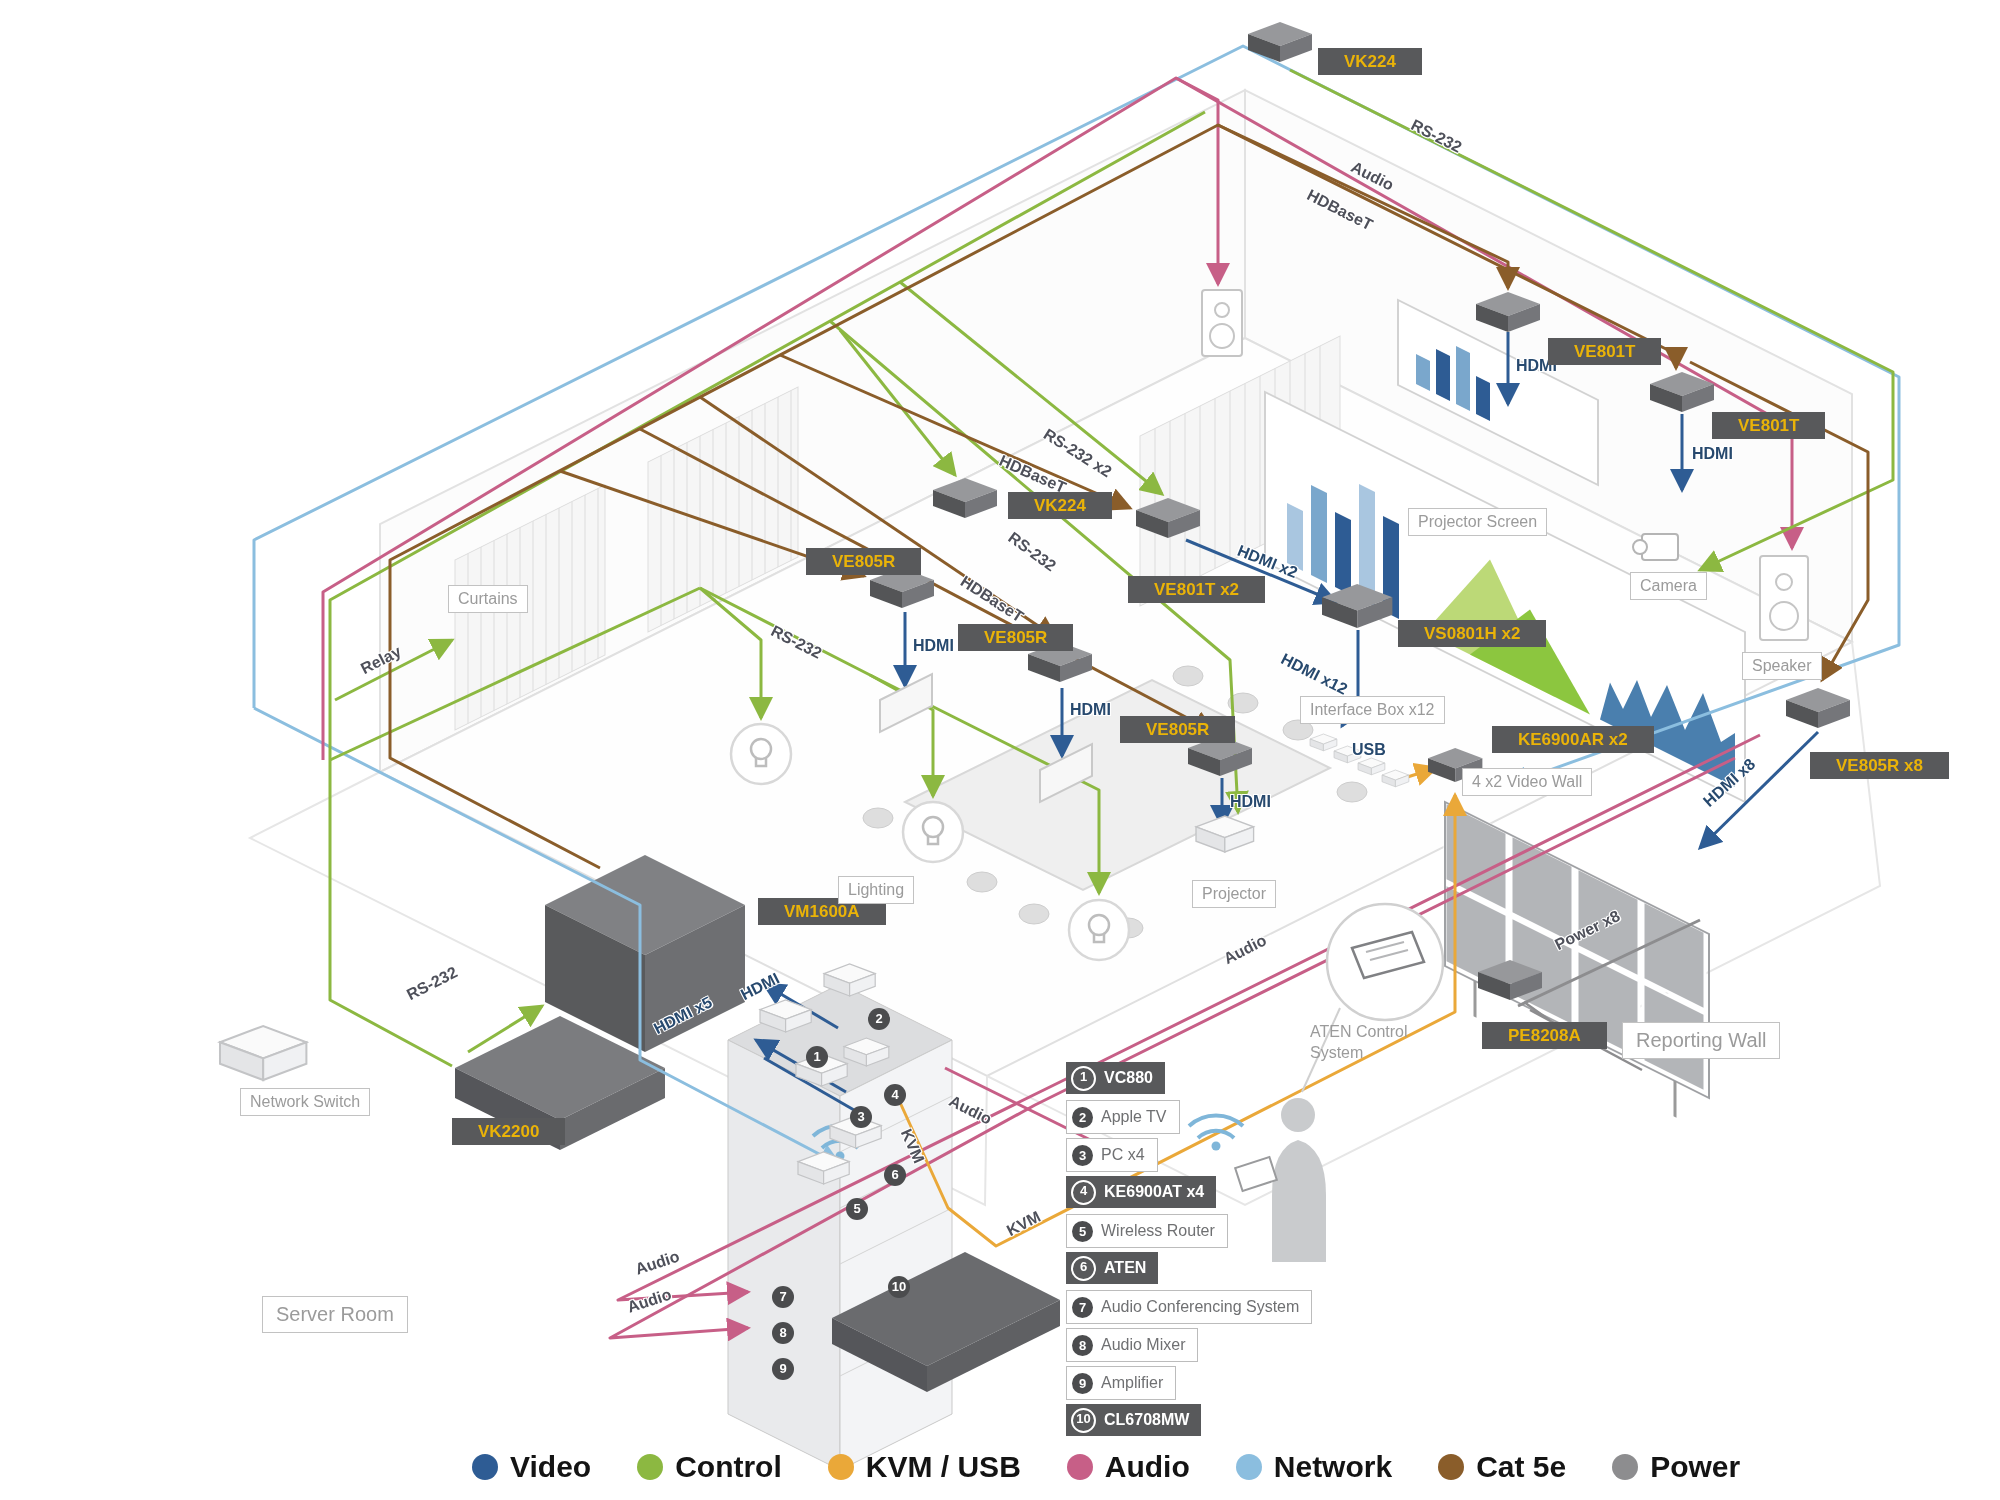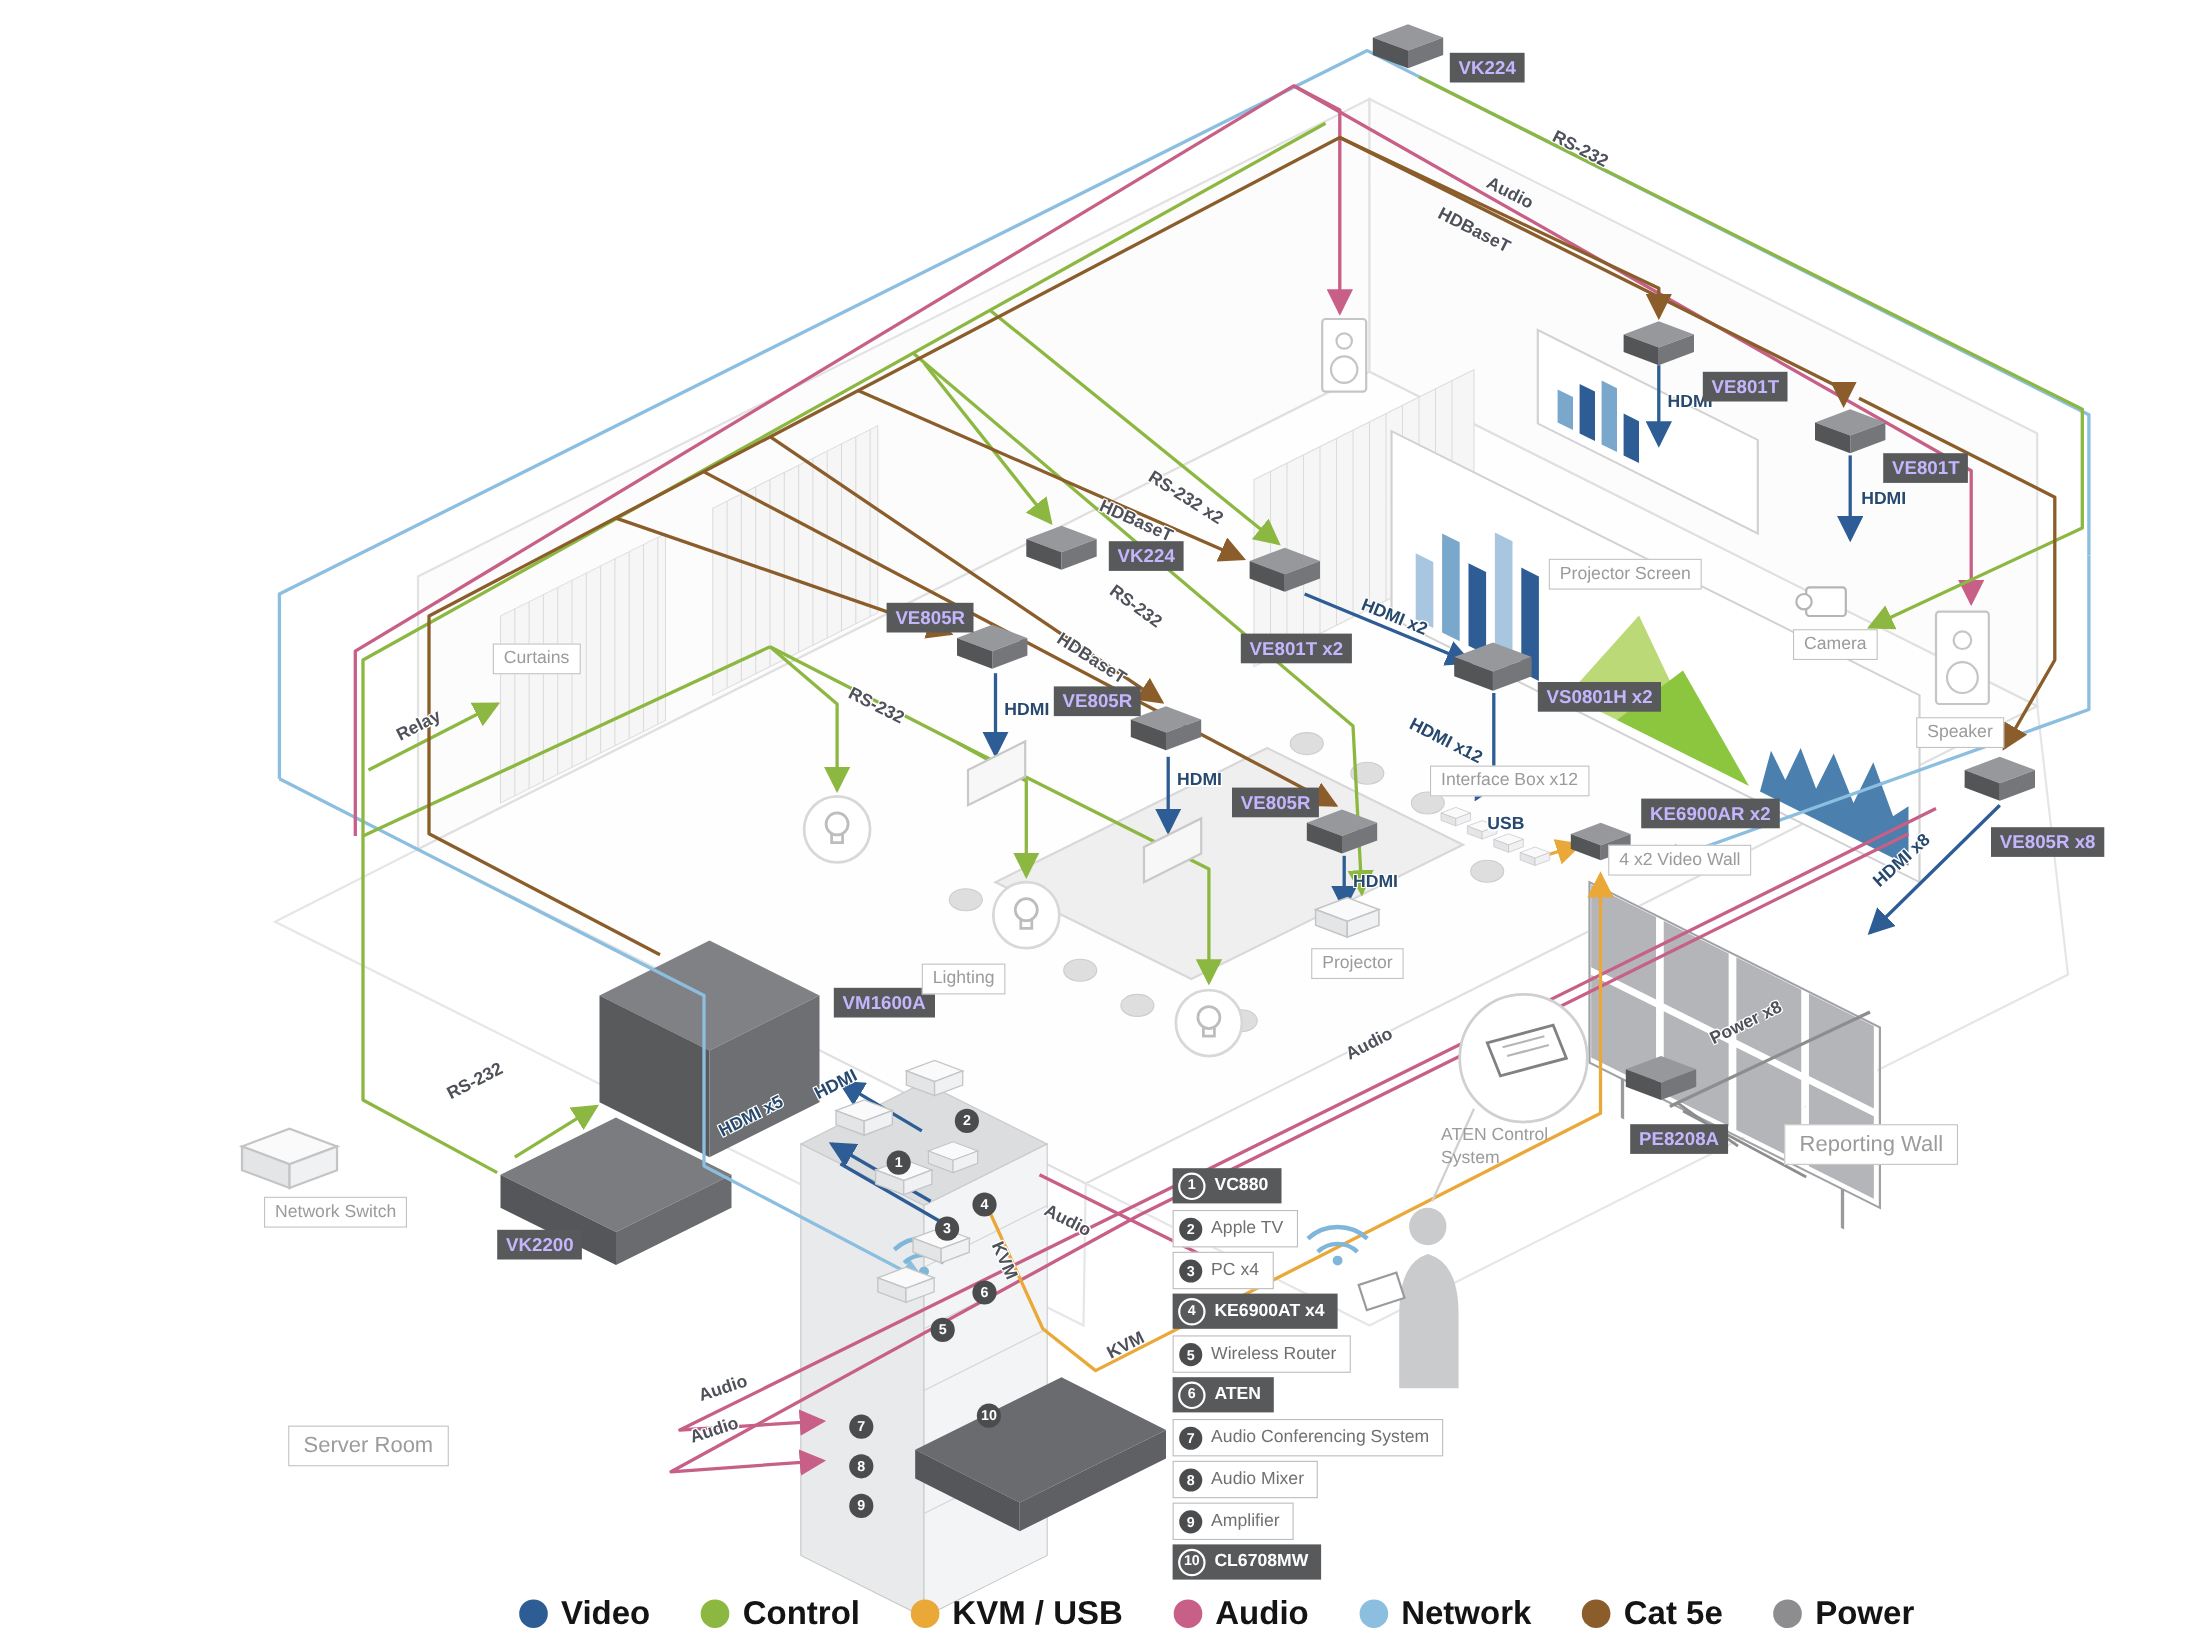--- a/index.html
+++ b/index.html
@@ -1,20 +1,20 @@
 <!DOCTYPE html>
 <html><head>
 <meta charset="utf-8">
 <style>
   html,body{margin:0;padding:0;background:#fff}
   .stage{position:relative;width:2000px;height:1500px;background:#fff;overflow:hidden;
          font-family:"Liberation Sans",sans-serif}
   svg.layer{position:absolute;left:0;top:0;z-index:1}
-  .badge{position:absolute;background:#58595b;color:#c4b5fd;font:bold 17px/1.25 "Liberation Sans",sans-serif;
-         padding:3px 8px;white-space:nowrap;z-index:5}
+  .badge{position:absolute;background:#58595b;color:#eab308;font:bold 17px/1.25 "Liberation Sans",sans-serif;
+         padding:3px 26px;white-space:nowrap;z-index:5}
   .plabel{position:absolute;background:#fff;border:1px solid #c2c2c2;color:#9b9b9b;
           font:16px/1.25 "Liberation Sans",sans-serif;padding:3px 9px;white-space:nowrap;z-index:5}
   .plabel.big{font-size:20px;padding:5px 13px}
   .aten{position:absolute;color:#9b9b9b;font:16px/1.3 "Liberation Sans",sans-serif;
         white-space:pre-line;z-index:5}
   .cable{position:absolute;color:#4e505a;font:bold 16px/1 "Liberation Sans",sans-serif;white-space:nowrap;
          text-shadow:-1px -1px 0 #fff,1px -1px 0 #fff,-1px 1px 0 #fff,1px 1px 0 #fff;
          z-index:4;transform-origin:left center}
   .cable.navy{color:#27496e}
   .marker{position:absolute;width:22px;height:22px;border-radius:50%;background:#4b4c4e;color:#fff;
@@ -358,21 +358,21 @@
 <div class="badge" style="left:1482px;top:1022px">PE8208A</div>
 <div class="badge" style="left:452px;top:1118px">VK2200</div>
 
 <div class="plabel" style="left:448px;top:585px">Curtains</div>
 <div class="plabel" style="left:1408px;top:508px">Projector Screen</div>
 <div class="plabel" style="left:1630px;top:572px">Camera</div>
 <div class="plabel" style="left:1742px;top:652px">Speaker</div>
 <div class="plabel" style="left:1300px;top:696px">Interface Box x12</div>
 <div class="plabel" style="left:1462px;top:768px">4 x2 Video Wall</div>
 <div class="plabel" style="left:838px;top:876px">Lighting</div>
-<div class="plabel" style="left:1192px;top:862px">Projector</div>
+<div class="plabel" style="left:1192px;top:880px">Projector</div>
 <div class="plabel" style="left:240px;top:1088px">Network Switch</div>
 <div class="plabel big" style="left:262px;top:1296px">Server Room</div>
 <div class="plabel big" style="left:1622px;top:1022px">Reporting Wall</div>
 <div class="aten" style="left:1310px;top:1022px;width:160px">ATEN Control
 System</div>
 
 <div class="cable" style="left:1412px;top:116px;transform:rotate(27deg)">RS-232</div>
 <div class="cable" style="left:1352px;top:158px;transform:rotate(27deg)">Audio</div>
 <div class="cable" style="left:1308px;top:186px;transform:rotate(27deg)">HDBaseT</div>
 <div class="cable" style="left:1045px;top:425px;transform:rotate(32deg)">RS-232 x2</div>

